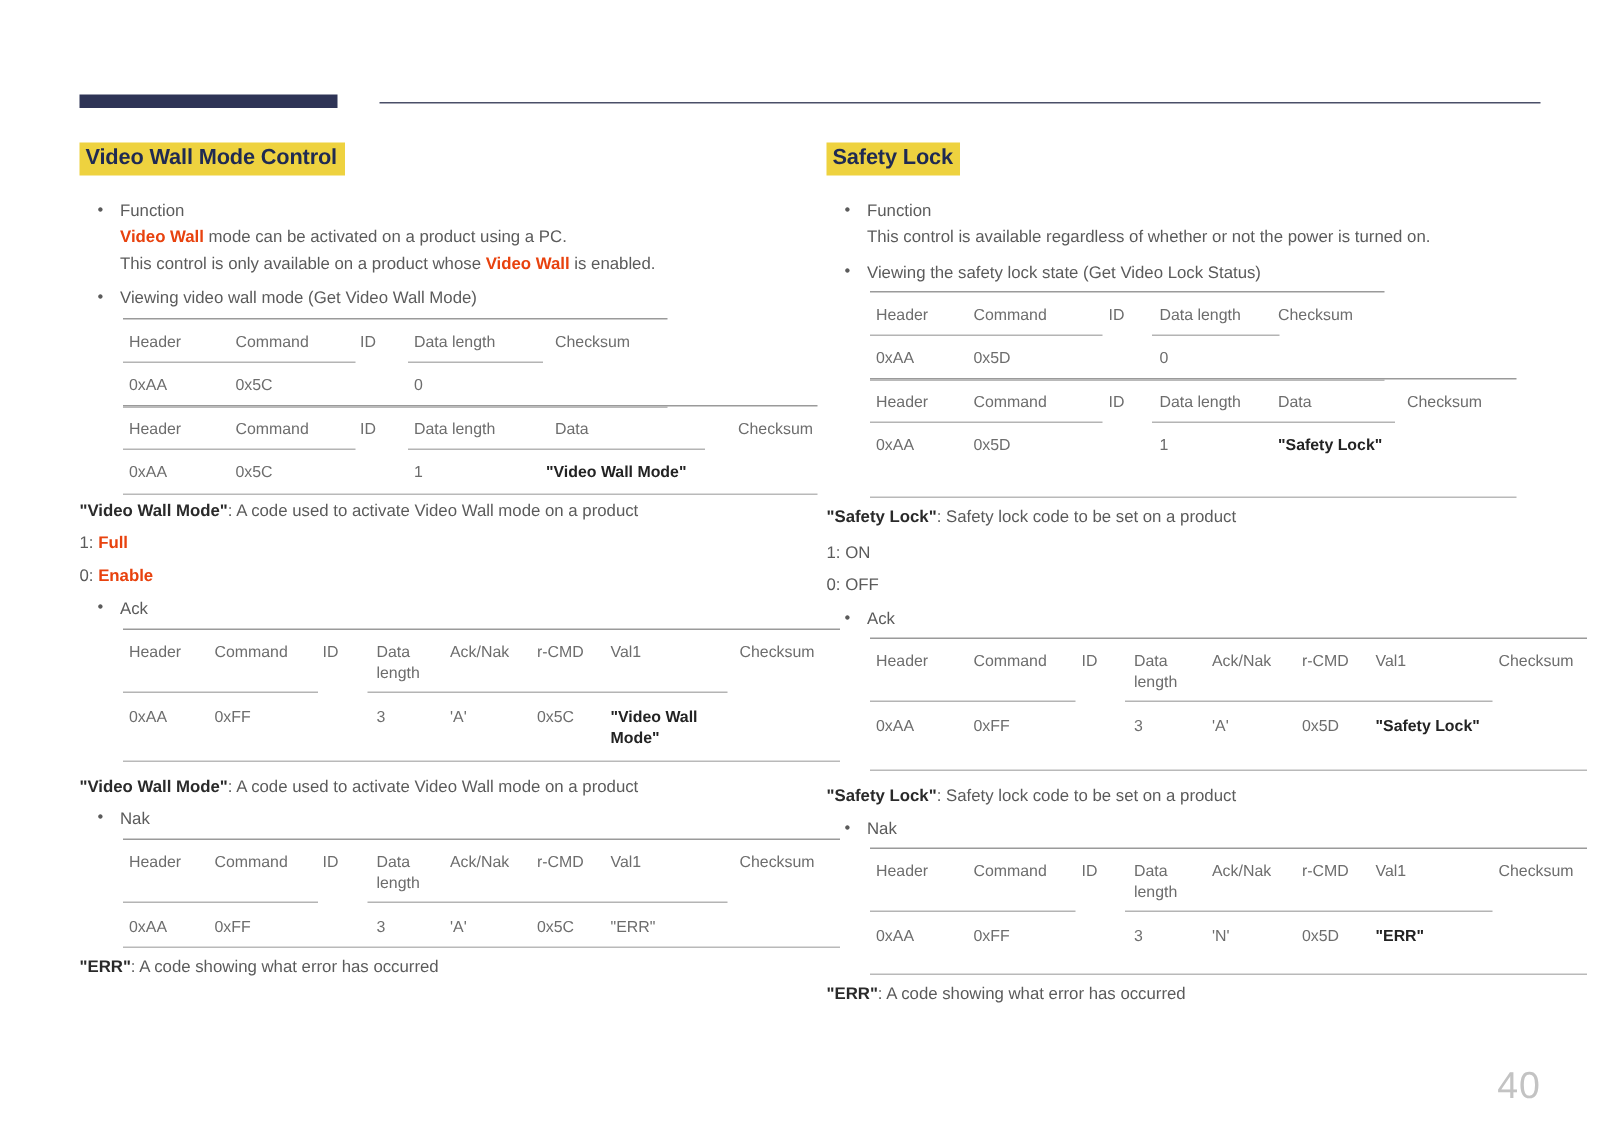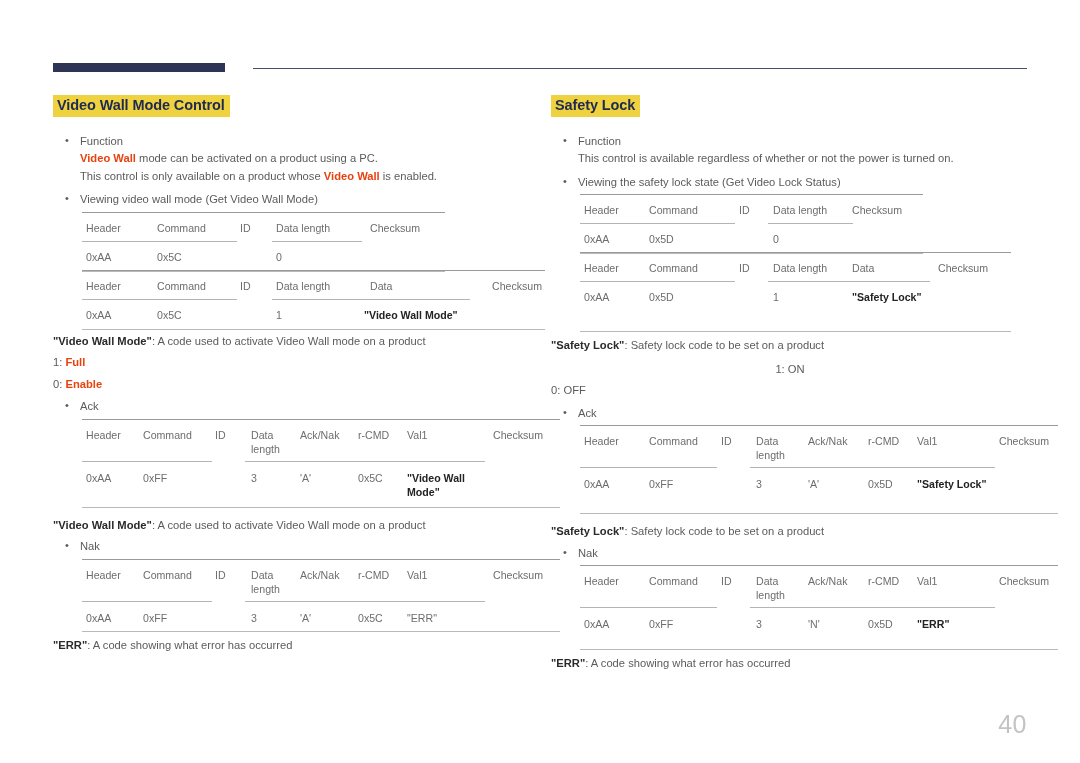--- a/index.html
+++ b/index.html
@@ -320,21 +320,21 @@
     <div class="cell b" style="left:272px;top:38px;">"Safety Lock"</div>
     <div class="rule" style="left:0;top:79px;width:431px;"></div>
   </div>
 
   
   <p class="note" style="margin-top:30px;">
     <span class="bold">"Safety Lock"</span><span>: Safety lock code to be set on a product</span>
   </p>
 
   
-  <p class="note" style="margin-top:6px;text-align:center;">
+  <p class="note" style="margin-top:6px;">
     <span>1: </span><span>ON</span>
   </p>
   <p class="note" style="margin-top:4px;">
     <span>0: </span><span>OFF</span>
   </p>
 
   
   <div class="bullet" style="margin-top:5px;">Ack</div>
 
   

